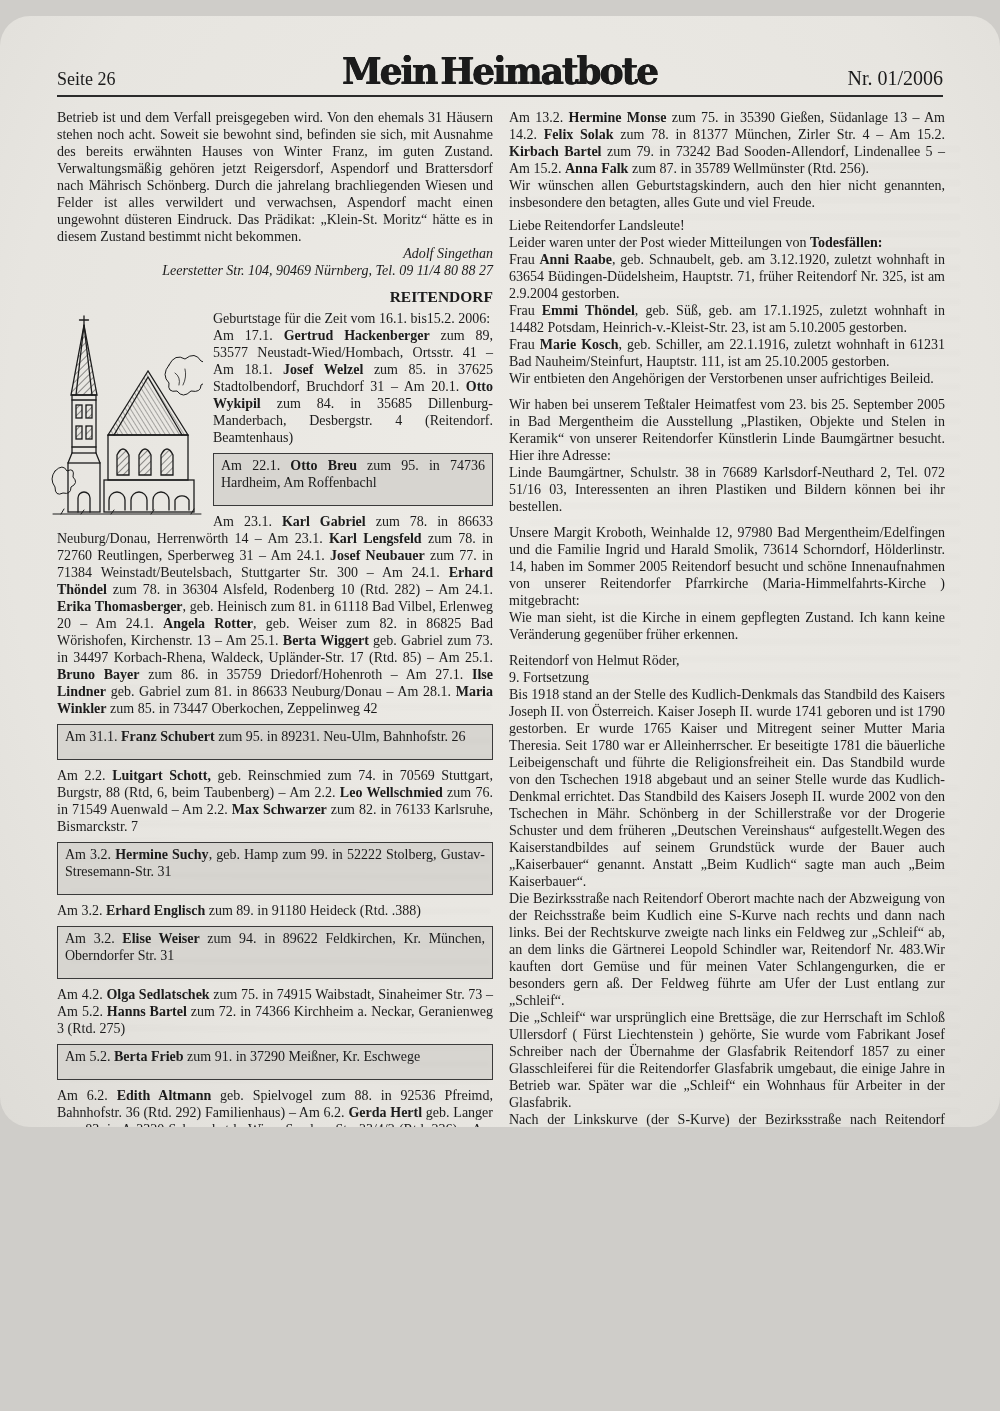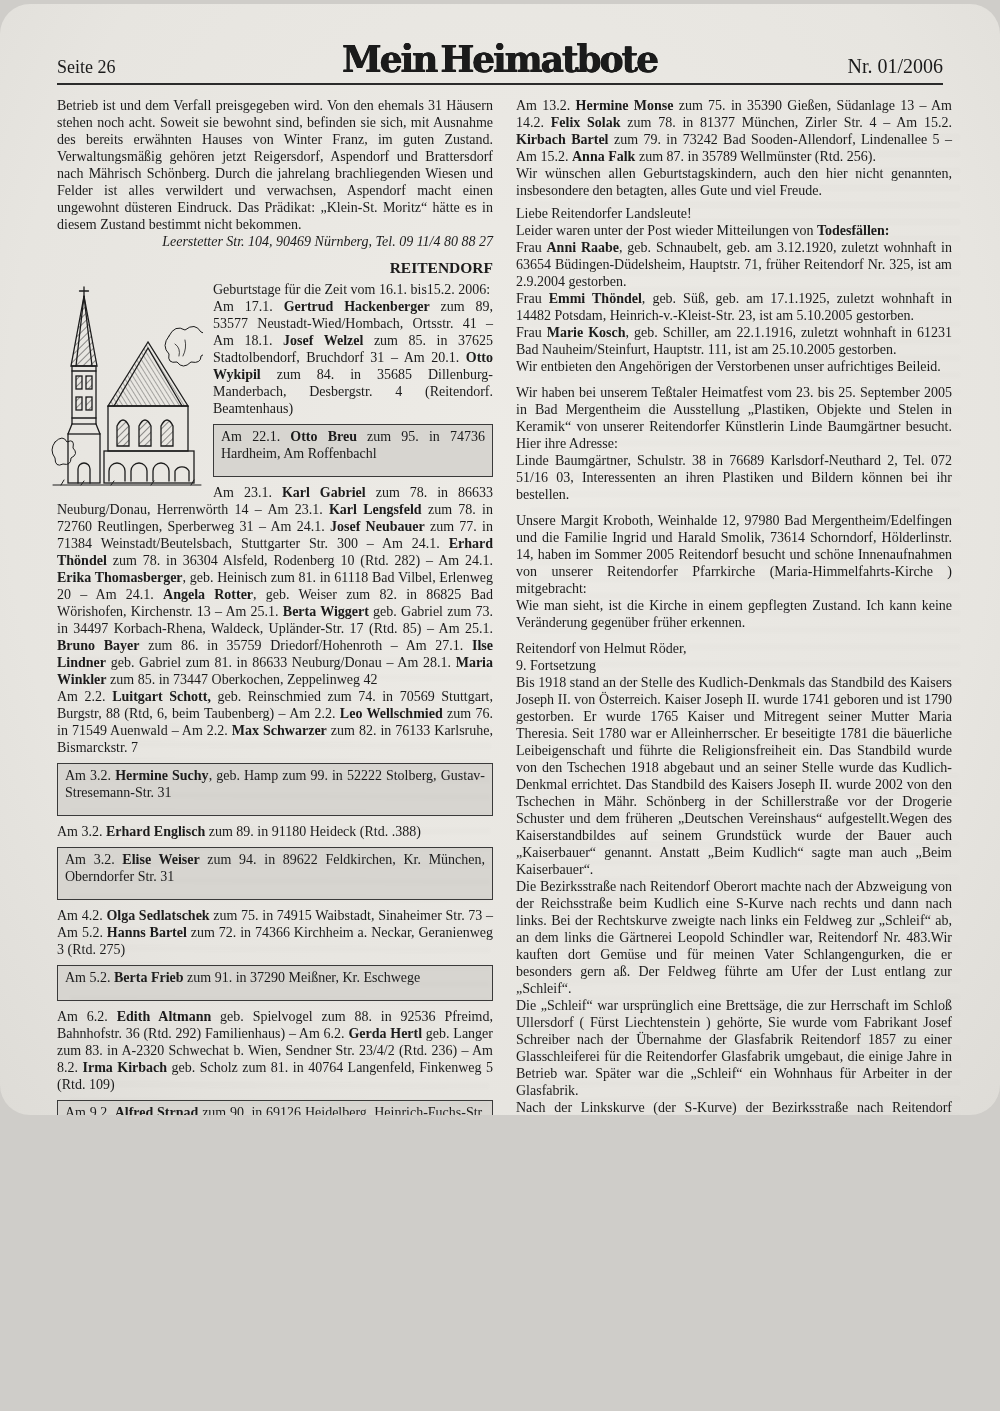--- a/index.html
+++ b/index.html
@@ -1,19 +1,19 @@
 <!DOCTYPE html>
 <html lang="de"><head>
 <meta charset="utf-8">
 <style>
   html,body{margin:0;padding:0;background:#cfcdc9;}
   .page{
     position:relative;
     width:1000px;height:1111px;
-    margin:4px auto;
+    margin:16px auto;
     background:#eae8e3;
     background-image:radial-gradient(ellipse at 50% 40%, #edebe6 0%, #e7e5e0 70%, #dedcd7 100%);
     color:#1b1b1b;
     font-family:"Liberation Serif","DejaVu Serif",serif;
     overflow:hidden;
     border-radius:30px;
   }
   
   .ghost{
     position:absolute;pointer-events:none;
@@ -33,21 +33,21 @@
   .hdr .issue{font-size:20px;justify-self:end;}
   .masthead{
     font-family:"DejaVu Serif",serif;
     font-weight:bold;font-size:38px;line-height:38px;
     letter-spacing:-2px;word-spacing:-7px;
     transform:scaleX(.94);
     text-shadow:.6px 0 0 #1b1b1b, -.4px 0 0 #1b1b1b;
     justify-self:center;
   }
 
-  .cols{display:flex;gap:23px;padding:12px 57px 0;}
+  .cols{display:flex;gap:16px;padding:12px 57px 0;}
   .col{
     width:436px;flex:0 0 436px;
     font-size:14px;line-height:17px;
     text-align:justify;
     hyphens:auto;
   }
   p{margin:0;white-space:pre-line;}
   .mt{margin-top:9px;}
   .mt-sm{margin-top:6px;}
   .sig{text-align:right;font-style:italic;white-space:normal;}
@@ -83,20 +83,21 @@
   <div class="hdr">
     <span class="pageno">Seite 26</span>
     <span class="masthead">Mein Heimatbote</span>
     <span class="issue">Nr. 01/2006</span>
   </div>
 
   <div class="cols">
 
     <div class="col">
       <p>Betrieb ist und dem Verfall preisgegeben wird. Von den ehemals 31 Häusern stehen noch acht. Soweit sie bewohnt sind, befinden sie sich, mit Ausnahme des bereits erwähnten Hauses von Winter Franz, im guten Zustand. Verwaltungsmäßig gehören jetzt Reigersdorf, Aspendorf und Brattersdorf nach Mährisch Schönberg. Durch die jahrelang brachliegenden Wiesen und Felder ist alles verwildert und verwachsen, Aspendorf macht einen ungewohnt düsteren Eindruck. Das Prädikat: „Klein-St. Moritz“ hätte es in diesem Zustand bestimmt nicht bekommen.</p>
+      <p class="sig">Adolf Singethan</p>
       <p class="sig">Leerstetter Str. 104, 90469 Nürnberg, Tel. 09 11/4 80 88 27</p>
 
       <div class="sect">REITENDORF</div>
 
       <div class="church">
         <svg viewBox="0 0 152 206">
           <defs>
             <pattern id="h1p" width="5" height="5" patternUnits="userSpaceOnUse" patternTransform="rotate(45)">
               <line x1="0" y1="0" x2="0" y2="5" stroke="#2a2a2a" stroke-width="1"></line>
             </pattern>
@@ -138,20 +139,23 @@
 
       <p>Geburtstage für die Zeit vom 16.1. bis15.2. 2006:
 Am 17.1. <b>Gertrud Hackenberger</b> zum 89, 53577 Neustadt-Wied/Hombach, Ortsstr. 41 – Am 18.1. <b>Josef Welzel</b> zum 85. in 37625 Stadtolbendorf, Bruchdorf 31 – Am 20.1. <b>Otto Wykipil</b> zum 84. in 35685 Dillenburg-Manderbach, Desbergstr. 4 (Reitendorf. Beamtenhaus)</p>
 
       <div class="gbox">
         <p>Am 22.1. <b>Otto Breu</b> zum 95. in 74736 Hardheim, Am Roffenbachl</p>
       </div>
 
       <p>Am 23.1. <b>Karl Gabriel</b> zum 78. in 86633 Neuburg/Donau, Herrenwörth 14 – Am 23.1. <b>Karl Lengsfeld</b> zum 78. in 72760 Reutlingen, Sperberweg 31 – Am 24.1. <b>Josef Neubauer</b> zum 77. in 71384 Weinstadt/Beutelsbach, Stuttgarter Str. 300 – Am 24.1. <b>Erhard Thöndel</b> zum 78. in 36304 Alsfeld, Rodenberg 10 (Rtd. 282) – Am 24.1. <b>Erika Thomasberger</b>, geb. Heinisch zum 81. in 61118 Bad Vilbel, Erlenweg 20 – Am 24.1. <b>Angela Rotter</b>, geb. Weiser zum 82. in 86825 Bad Wörishofen, Kirchenstr. 13 – Am 25.1. <b>Berta Wiggert</b> geb. Gabriel zum 73. in 34497 Korbach-Rhena, Waldeck, Upländer-Str. 17 (Rtd. 85) – Am 25.1. <b>Bruno Bayer</b> zum 86. in 35759 Driedorf/Hohenroth – Am 27.1. <b>Ilse Lindner</b> geb. Gabriel zum 81. in 86633 Neuburg/Donau – Am 28.1. <b>Maria Winkler</b> zum 85. in 73447 Oberkochen, Zeppelinweg 42</p>
 
+      <div class="gbox">
+        <p>Am 31.1. <b>Franz Schubert</b> zum 95. in 89231. Neu-Ulm, Bahnhofstr. 26</p>
+      </div>
 
       <p>Am 2.2. <b>Luitgart Schott,</b> geb. Reinschmied zum 74. in 70569 Stuttgart, Burgstr, 88 (Rtd, 6, beim Taubenberg) – Am 2.2. <b>Leo Wellschmied</b> zum 76. in 71549 Auenwald – Am 2.2. <b>Max Schwarzer</b> zum 82. in 76133 Karlsruhe, Bismarckstr. 7</p>
 
       <div class="gbox">
         <p>Am 3.2. <b>Hermine Suchy</b>, geb. Hamp zum 99. in 52222 Stolberg, Gustav-Stresemann-Str. 31</p>
       </div>
 
       <p>Am 3.2. <b>Erhard Englisch</b> zum 89. in 91180 Heideck (Rtd. .388)</p>
 
       <div class="gbox">

